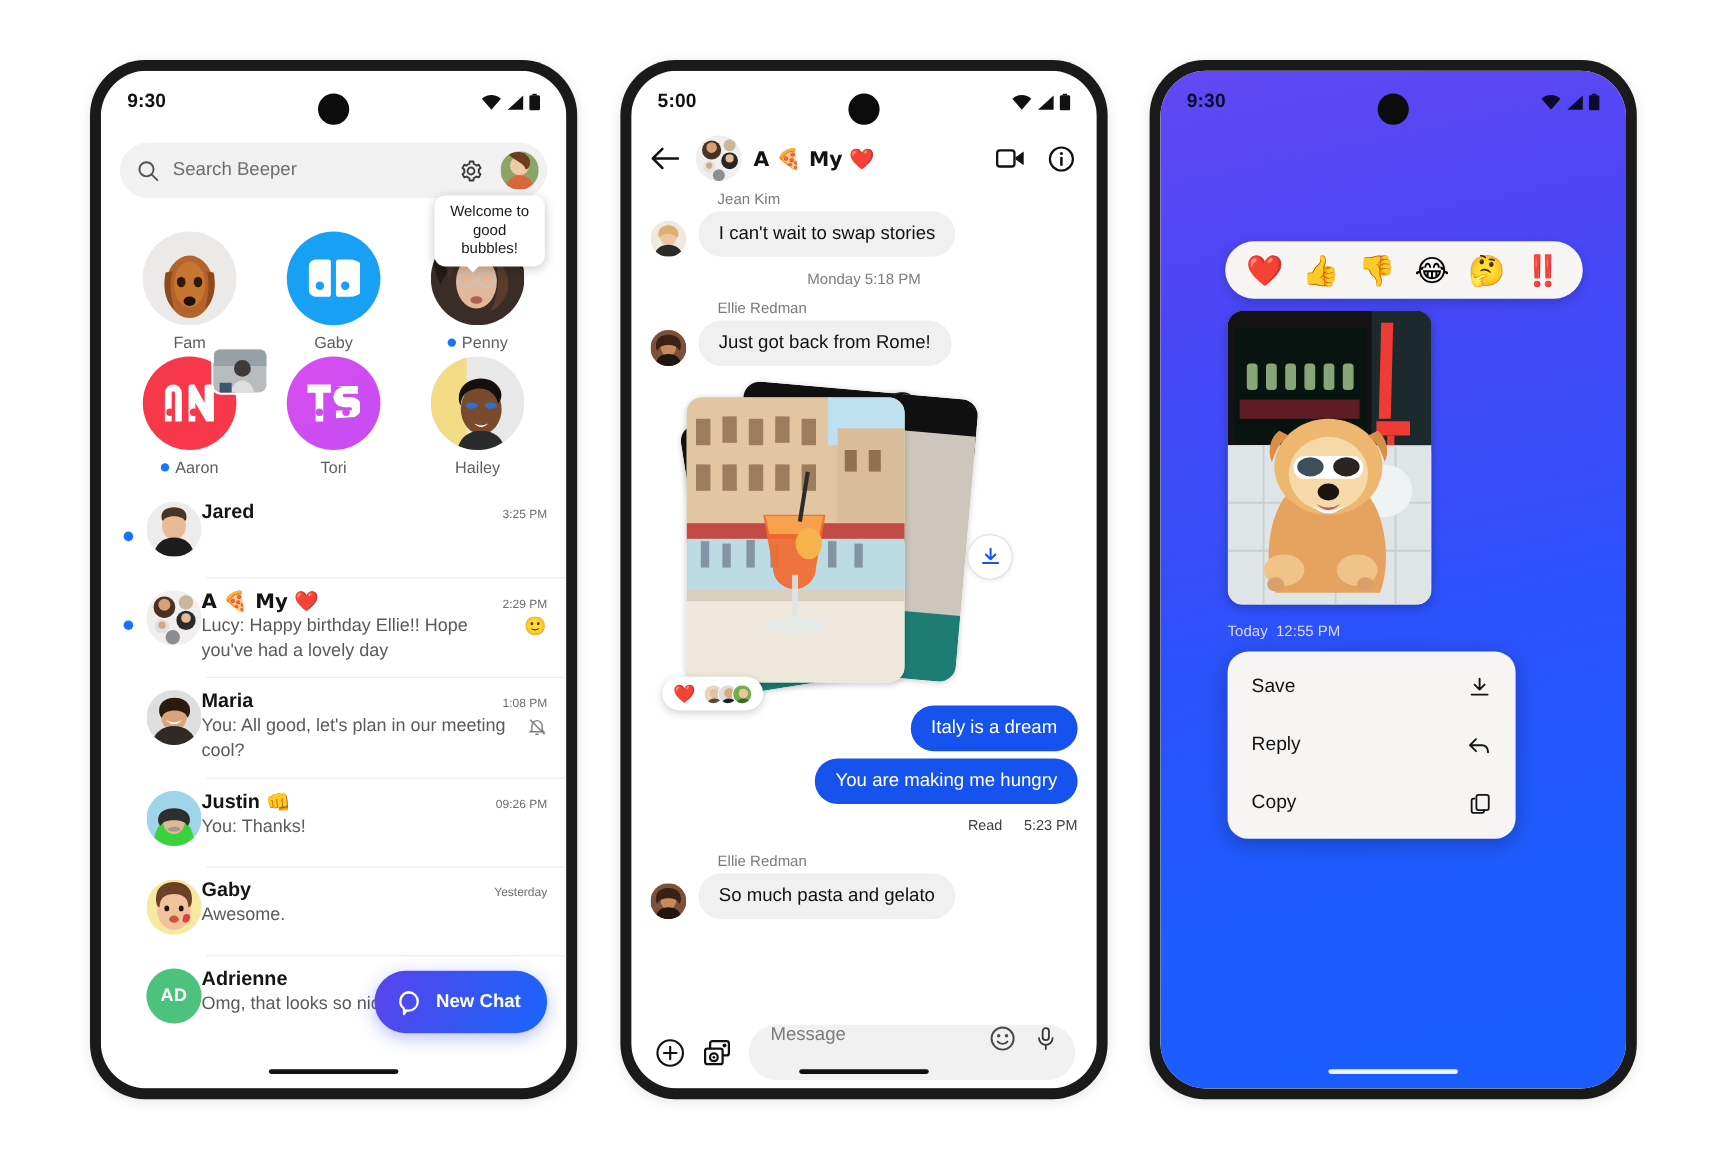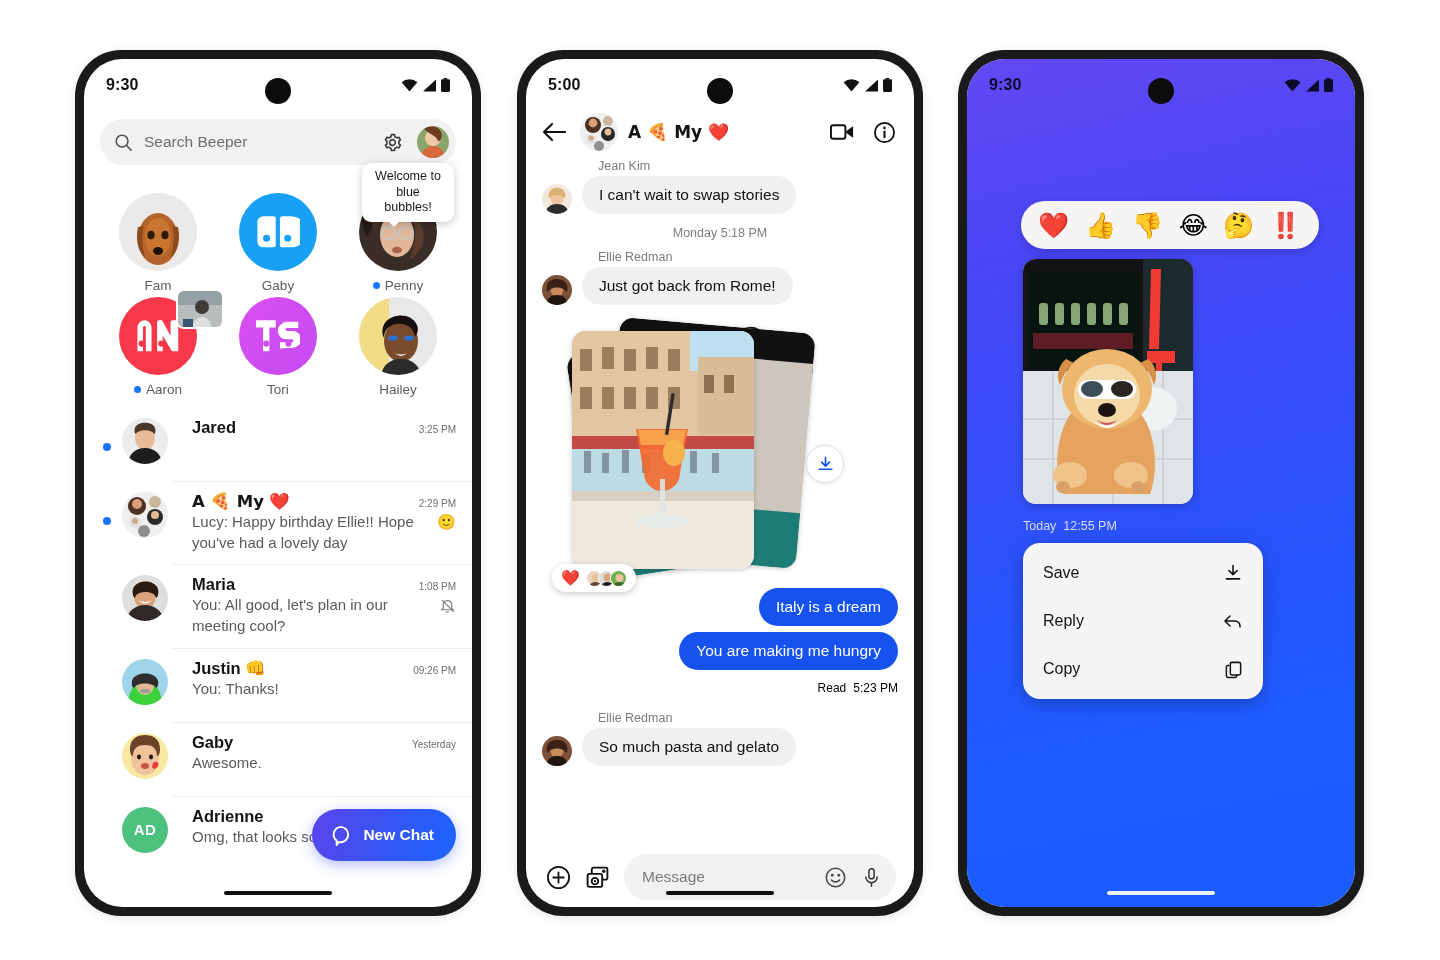--- a/index.html
+++ b/index.html
@@ -88,21 +88,21 @@
     width: 48px; height: 40px; border-radius: 8px;
     overflow: hidden; border: 2.5px solid #fff; z-index: 4;
   }
 
   
   .mono { width: 100%; height: 100%; display:flex; align-items:center; justify-content:center; }
   .mono svg { width: 56%; height: 56%; }
 
   .chat-list { flex: 1; overflow: hidden; padding-top: 6px; }
   .chat-row {
-    display: flex; align-items: flex-start; gap: 24px;
+    display: flex; align-items: flex-start; gap: 0;
     padding: 11px 16px 11px 16px; position: relative;
     min-height: 74px;
   }
   .chat-row + .chat-row::before {
     content:""; position: absolute; left: 88px; right: 0; top: 0; height: 1px; background: #ededed;
   }
   .row-dot { width: 8px; height: 8px; border-radius: 50%; background: #1a73ff; position: absolute; left: 19px; top: 36px; }
   .row-av { width: 46px; height: 46px; border-radius: 50%; overflow: hidden; flex: none; margin-left: 22px; display:flex; align-items:center; justify-content:center; }
   .row-main { flex: 1; min-width: 0; }
   .row-top { display: flex; align-items: baseline; }
@@ -149,21 +149,21 @@
   .bubble-in {
     background: #f0f0f0; color: #111; border-radius: 21px;
     padding: 10px 17px; font-size: 15.5px; max-width: 255px;
   }
   .daystamp { text-align: center; font-size: 12.5px; color: #7d7d7d; margin: 8px 0 10px; }
   .msg-out-wrap { display: flex; flex-direction: column; align-items: flex-end; gap: 6px; }
   .bubble-out {
     background: #1652ee; color: #fff; border-radius: 21px;
     padding: 10px 17px; font-size: 15.5px; max-width: 258px;
   }
-  .read-line { font-size: 12px; color: #000000; margin-top: 5px; display: flex; gap: 7px; }
+  .read-line { font-size: 12px; color: #404040; margin-top: 5px; display: flex; gap: 18px; }
 
   .photo-stack { position: relative; height: 265px; margin: 2px 0 6px 2px; }
   .photo-stack .card { position: absolute; border-radius: 14px; overflow: hidden; box-shadow: 0 1px 5px rgba(0,0,0,.20); }
   .dl-btn {
     position: absolute; right: 54px; top: 128px;
     width: 38px; height: 38px; border-radius: 50%;
     background: #fff; border: 1px solid #e2e2e2;
     display: flex; align-items: center; justify-content: center;
     box-shadow: 0 1px 4px rgba(0,0,0,.10);
   }
@@ -176,21 +176,21 @@
   .react-pill .faces { display: flex; }
   .react-pill .faces i { width: 17px; height: 17px; border-radius: 50%; overflow: hidden; display: block; margin-left: -5px; border: 1.5px solid #fff; }
   .react-pill .faces i:first-child { margin-left: 0; }
 
   .composer {
     display: flex; align-items: center; gap: 14px;
     padding: 8px 18px 0 20px; height: 68px; flex: none;
   }
   .msg-field {
     flex: 1; height: 46px; border-radius: 25px; background: #f1f1f1;
-    display: flex; align-items: center; padding: 0 14px 0 18px; gap: 14px;
+    display: flex; padding: 0 14px 0 18px; gap: 14px;
   }
   .msg-field .ph { flex: 1; font-size: 15.5px; color: #7b7b7b; }
 
   
   .p3-body {
     height: 100%; display: flex; flex-direction: column;
     background: linear-gradient(168deg, #6248f2 0%, #4a46f6 22%, #2a52fb 56%, #1d5cff 78%, #1b5cfd 100%);
     position: relative;
   }
   .reaction-bar {
@@ -299,21 +299,21 @@
                   <circle cx="45" cy="31" r="5" fill="#18a0f5"></circle>
                 </svg>
               </div>
             </div>
             <div class="fav-label">
                 <span>Gaby</span>
               </div>
           </div>
 
           <div class="fav">
-            <div class="tooltip">Welcome to blue bubbles!</div>
+            <div class="tooltip">Welcome to good bubbles!</div>
             <div class="fav-av">
               <svg viewBox="0 0 78 78" width="78" height="78">
                 <rect width="78" height="78" fill="#3a2d28"></rect>
                 <path d="M0 0h78v34c-8-12-22-18-36-16C26 20 14 30 8 44 4 36 0 22 0 0z" fill="#241a16"></path>
                 <ellipse cx="38" cy="42" rx="17" ry="22" fill="#e3b79a"></ellipse>
                 <path d="M14 20c8-14 34-16 44-2 5 7 3 16 1 20-3-12-12-18-22-17-12 1-19 8-21 19-3-6-4-14-2-20z" fill="#4a322a"></path>
                 <path d="M54 26c8 2 12 12 10 24-4 10-10 16-14 16 6-12 8-28 4-40z" fill="#5a3b2e"></path>
                 <ellipse cx="30" cy="40" rx="7" ry="6" fill="none" stroke="#c9c3bd" stroke-width="1.8"></ellipse>
                 <ellipse cx="47" cy="40" rx="7" ry="6" fill="none" stroke="#c9c3bd" stroke-width="1.8"></ellipse>
                 <line x1="37" y1="40" x2="40" y2="40" stroke="#c9c3bd" stroke-width="1.8"></line>

